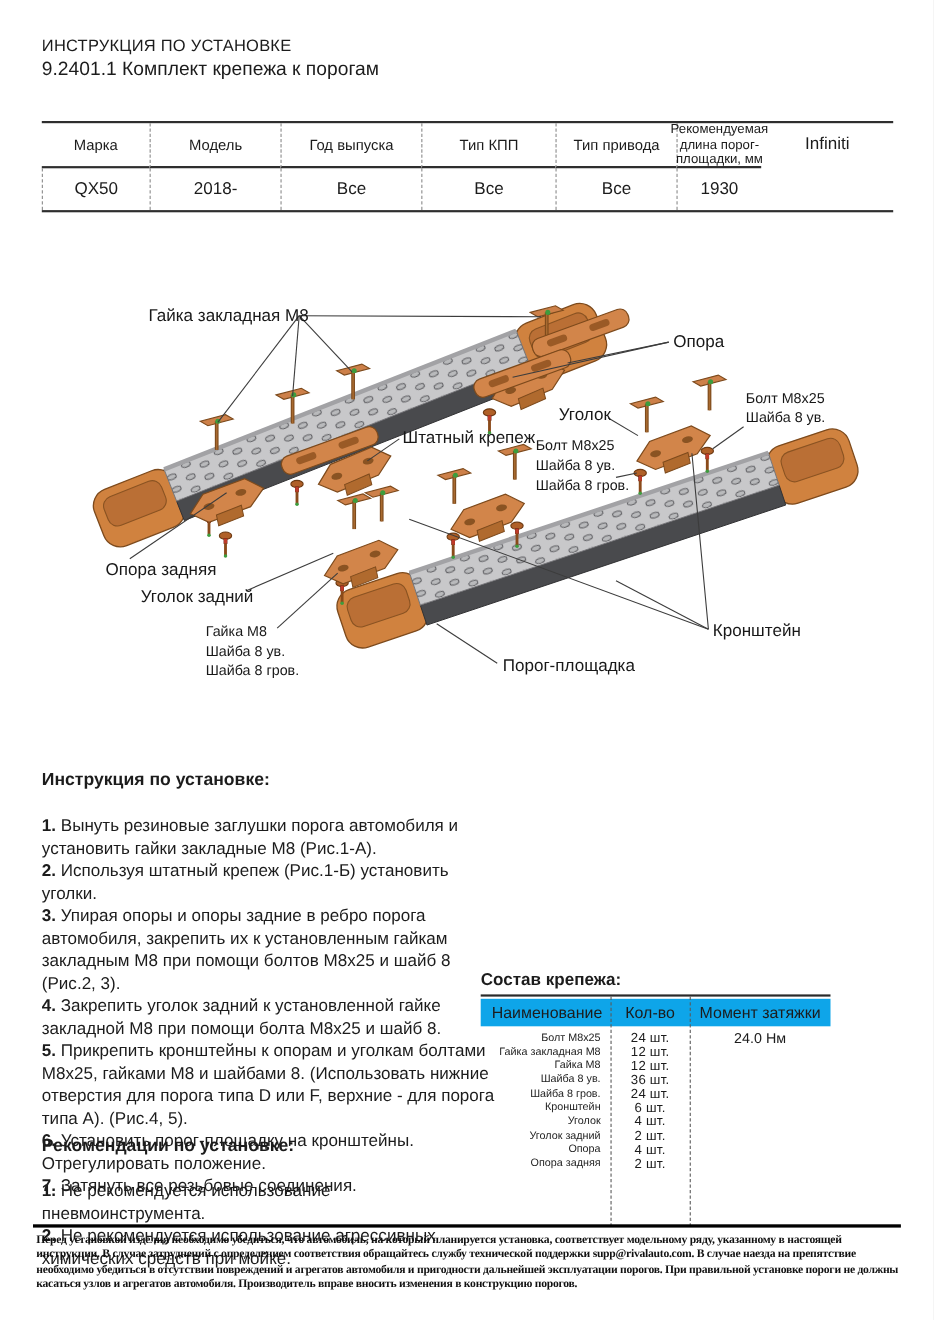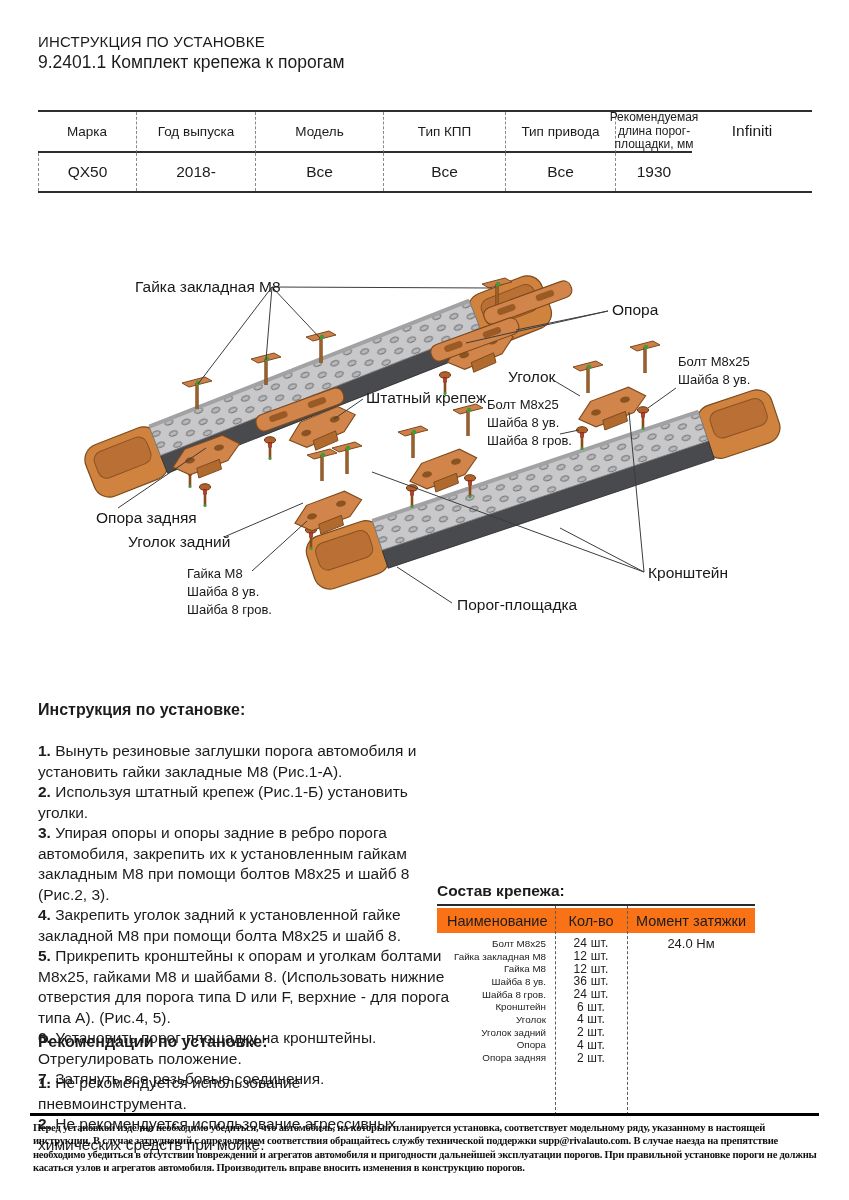--- a/index.html
+++ b/index.html
@@ -39,21 +39,21 @@
   .sect{width:414px; font-size:15.5px; line-height:20.5px;}
   .sect h3{margin:0 0 21px 0; font-size:16px; line-height:20px;}
   .sect p{margin:0;}
   .instr-block{left:38px; top:700px;}
   .rec-block{left:38px; top:1020px;margin-top:12px;}
 
   
   .parts-title{left:437px; top:882px; font-size:15.5px; font-weight:bold;}
   .parts{left:437px; top:904px; width:318px; height:209px; border-top:2.5px solid #2a2a2a;}
   .parts .phead{
-    position:absolute; left:0; top:2px; width:318px; height:25px; background:#f97316;
+    position:absolute; left:0; top:2px; width:318px; height:25px; background:#0ea5e9;
     display:grid; grid-template-columns:118px 72px 128px; align-items:center;
     font-size:14.5px;
   }
   .parts .phead .h0{padding-left:10px;}
   .parts .phead .h1,.parts .phead .h2{text-align:center;}
   .parts .vline{position:absolute; top:0; height:209px; border-left:1.5px dashed #5a5a5a; width:0;}
   .parts .v1{left:118px;} .parts .v2{left:190px;}
   .parts .rows{
     position:absolute; left:0; top:31px; width:318px;
     display:grid; grid-template-columns:118px 72px 128px; grid-auto-rows:12.7px;
@@ -205,22 +205,22 @@
       <text class="lbl" x="648" y="578">Кронштейн</text>
       <text class="lbl" x="457" y="610">Порог-площадка</text>
     </g>
   </svg>
 
   <div class="abs title1">ИНСТРУКЦИЯ ПО УСТАНОВКЕ</div>
   <div class="abs title2">9.2401.1 Комплект крепежа к порогам</div>
 
   <div class="abs vtable">
     <div class="cell head c0">Марка</div>
+    <div class="cell head">Модель</div>
     <div class="cell head">Год выпуска</div>
-    <div class="cell head">Модель</div>
     <div class="cell head">Тип КПП</div>
     <div class="cell head">Тип привода</div>
     <div class="cell head small">Рекомендуемая длина порог-площадки, мм</div>
     <div class="cell val c0">Infiniti</div>
     <div class="cell val">QX50</div>
     <div class="cell val">2018-</div>
     <div class="cell val">Все</div>
     <div class="cell val">Все</div>
     <div class="cell val">Все</div>
     <div class="cell val">1930</div>

